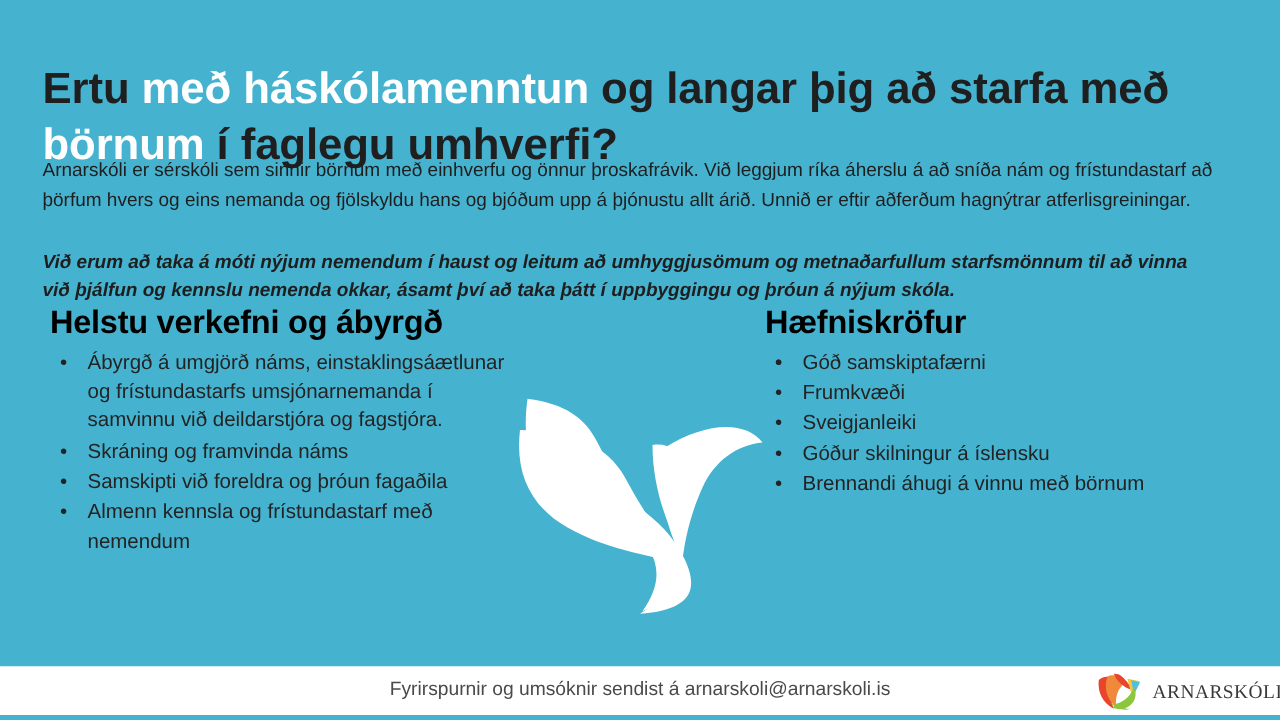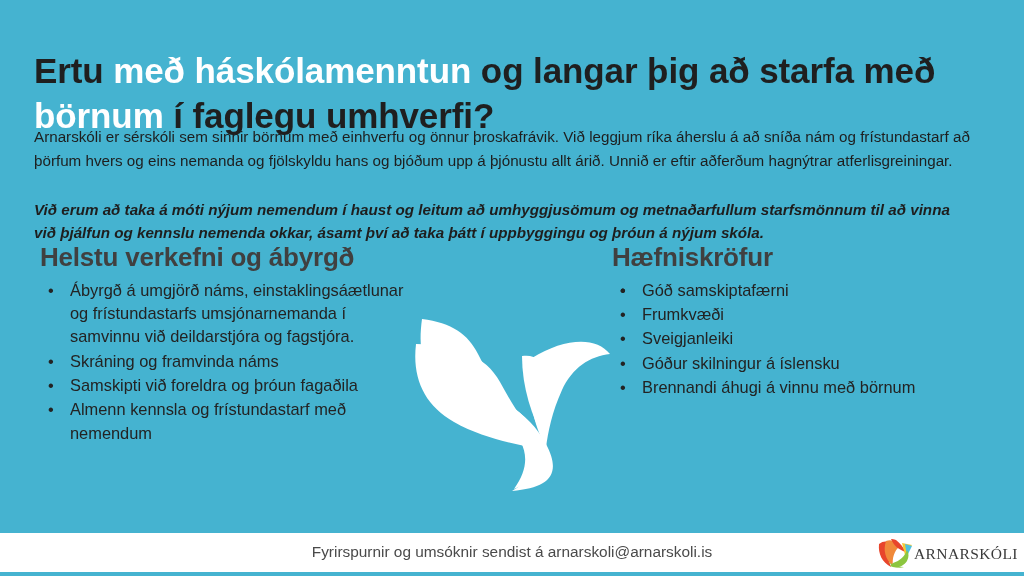--- a/index.html
+++ b/index.html
@@ -58,21 +58,21 @@
   .column {
     position: absolute;
     top: 243px;
   }
   #left-column { left: 40px; width: 380px; }
   #right-column { left: 612px; width: 400px; }
 
   .col-heading {
     font-size: 26px;
     font-weight: bold;
-    color: #404040;
+    color: #000000;
     margin: 0 0 6px 0;
     line-height: 1.15;
     letter-spacing: -0.2px;
   }
 
   ul.bullets {
     list-style: none;
     margin: 0;
     padding: 0;
   }
@@ -122,20 +122,21 @@
     color: #4a4a4a;
   }
   #footer-logo {
     position: absolute;
     left: 876px;
     top: 534px;
     width: 146px;
     height: 40px;
     display: flex;
     align-items: center;
+    gap: 8px;
   }
   #footer-logo-mark { width: 44px; height: 36px; flex: 0 0 auto; }
   #footer-logo-text {
     font-family: "Liberation Serif", serif;
     font-size: 15.5px;
     color: #3a3a3a;
     letter-spacing: 0.4px;
     margin-left: -6px;
   }
 </style>

